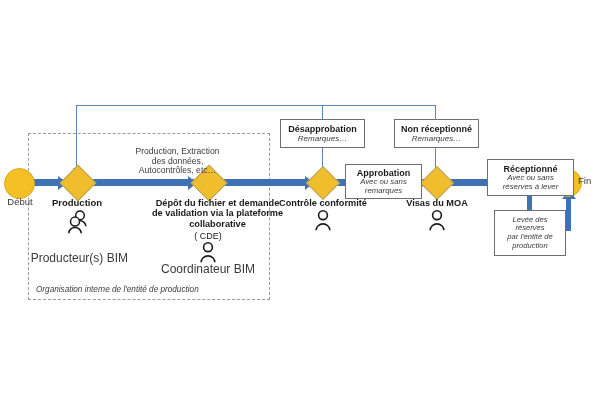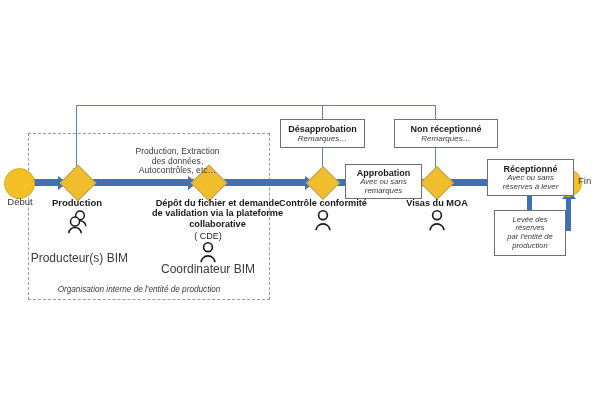--- a/index.html
+++ b/index.html
@@ -97,21 +97,21 @@
   }
 
   .person { position: absolute; }
 </style>
 </head>
 <body>
 
 <div id="canvas">
 
   <div class="dashedbox" style="left:28px; top:133px; width:242px; height:167px;"></div>
-  <div class="lbl ital gray" style="left:24px; top:285px; width:230px; font-size:8.2px; text-align:center;">Organisation interne de l'entité de production</div>
+  <div class="lbl ital gray" style="left:36px; top:285px; width:230px; font-size:8.2px; text-align:left;">Organisation interne de l'entité de production</div>
 
   <div class="bar" style="left:22px; top:179px; width:540px; height:7px;"></div>
 
   <div class="arrowhead ah-right" style="left:58px; top:175.5px;"></div>
   <div class="arrowhead ah-right" style="left:188px; top:175.5px;"></div>
   <div class="arrowhead ah-right" style="left:305px; top:175.5px;"></div>
   <div class="arrowhead ah-right" style="left:418px; top:175.5px;"></div>
   <div class="arrowhead ah-right" style="left:552px; top:175.5px;"></div>
 
   <div class="thinline" style="left:76px; top:105px; width:360px; height:1.4px;"></div>
@@ -176,21 +176,21 @@
   <svg class="person" style="left:427px; top:210px;" width="20" height="21" viewBox="0 0 20 21">
     <circle cx="10" cy="5.2" r="4.4" fill="none" stroke="#1a1a1a" stroke-width="1.6"></circle>
     <path d="M3.2 20.2 a6.8 6.3 0 0 1 13.6 0" fill="none" stroke="#1a1a1a" stroke-width="1.6"></path>
   </svg>
 
   <div class="box" style="left:280px; top:119px; width:85px; height:29px;">
     <span class="t1" style="font-size:9px;">Désapprobation</span>
     <span class="t2" style="font-size:8px;">Remarques…</span>
   </div>
 
-  <div class="box" style="left:394px; top:119px; width:104px; height:29px;">
+  <div class="box" style="left:394px; top:119px; width:85px; height:29px;">
     <span class="t1" style="font-size:9px;">Non réceptionné</span>
     <span class="t2" style="font-size:8px;">Remarques…</span>
   </div>
 
   <div class="box" style="left:345px; top:164px; width:77px; height:35px;">
     <span class="t1" style="font-size:9px;">Approbation</span>
     <span class="t2" style="font-size:7.8px; white-space:pre-line;">Avec ou sans
 remarques</span>
   </div>
 

